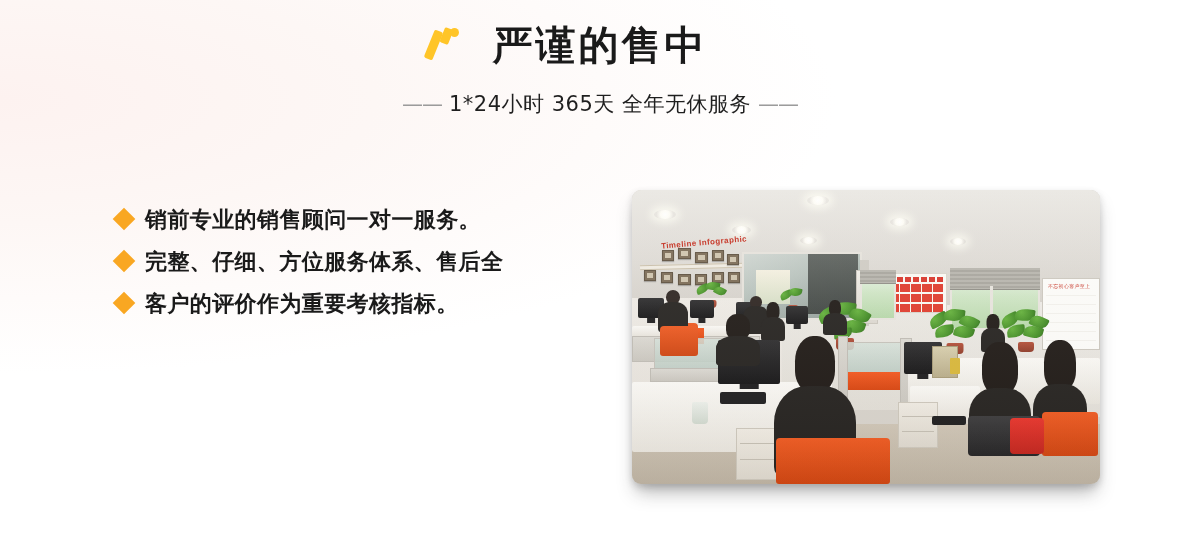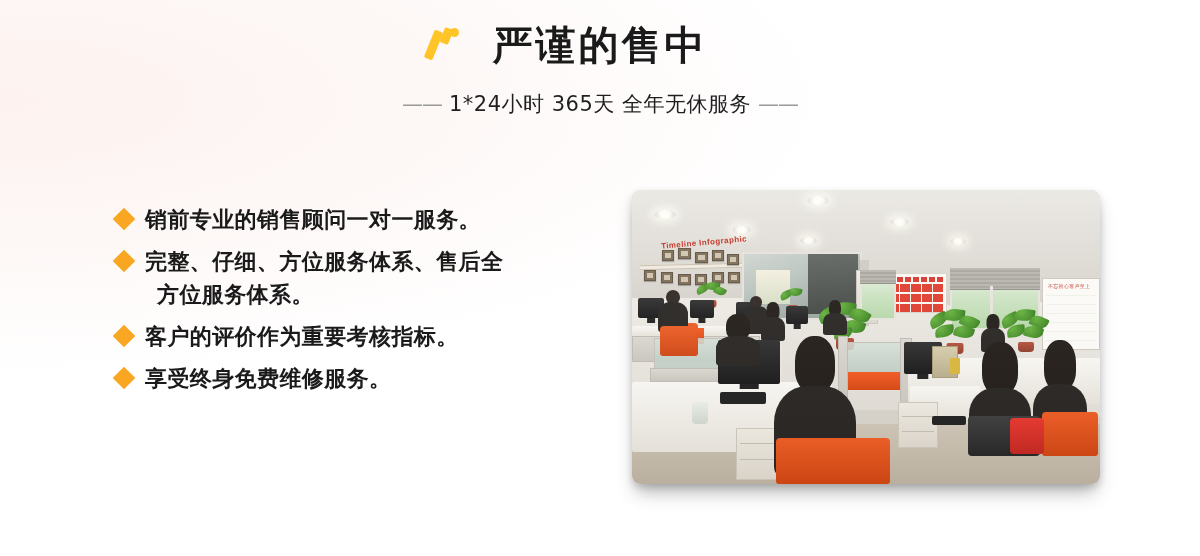--- a/index.html
+++ b/index.html
@@ -451,34 +451,29 @@
 
     <div class="feature-item">
       <span class="bullet"></span>
       <span class="feature-text">销前专业的销售顾问一对一服务。</span>
     </div>
 
     <div class="feature-item">
       <span class="bullet"></span>
       <span class="feature-text">
         <span>完整、仔细、方位服务体系、售后全</span>
-        <span class="cont">方位服务体系。</span>
       </span>
     </div>
 
     <div class="feature-item">
       <span class="bullet"></span>
       <span class="feature-text">客户的评价作为重要考核指标。</span>
     </div>
 
 
-    <div class="feature-item">
-      <span class="bullet"></span>
-      <span class="feature-text">享受终身免费维修服务。</span>
-    </div>
 
   </div>
 
   <div class="photo-wrap">
     <div class="photo">
 
       <div class="ceiling"></div>
       <div class="wall-left"></div>
       <div class="wall-mid"></div>
       <div class="wall-right"></div>

